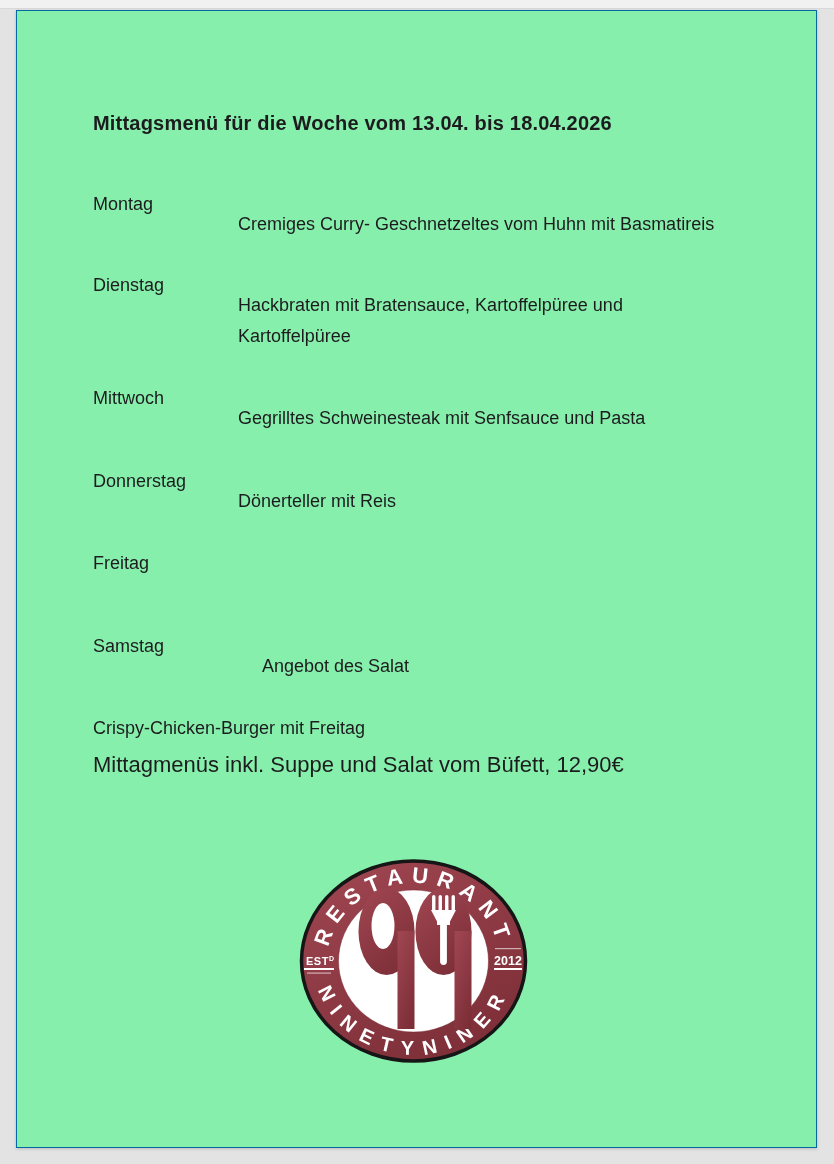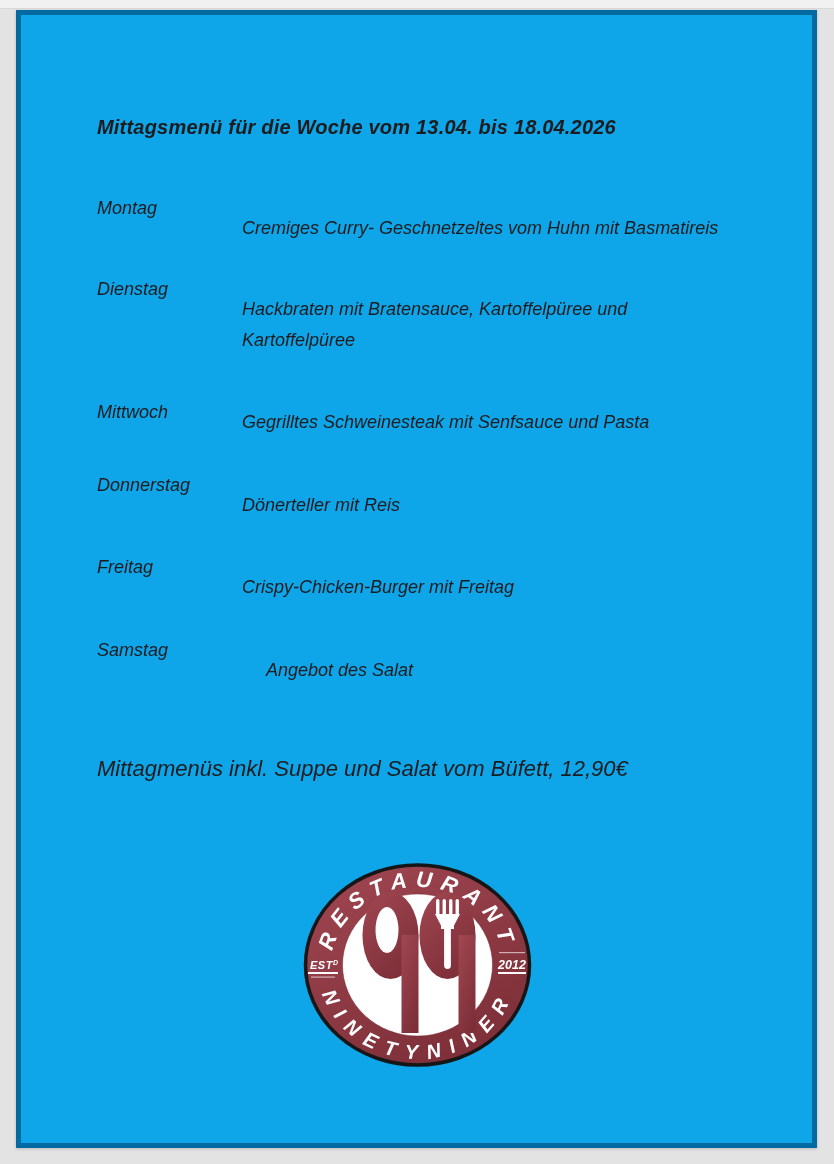--- a/index.html
+++ b/index.html
@@ -14,43 +14,42 @@
   }
   .top-strip {
     position:absolute; top:0; left:0;
     width:834px; height:9px;
     background:#f1f1f1;
     border-bottom:1px solid #d9d9d9;
   }
   .page {
     position:absolute; left:16px; top:10px;
     width:801px; height:1138px;
-    background:#0ea5e9;
-    border:5px solid #0369a1;
+    background:#86efac;
+    border:1px solid #0369a1;
     box-shadow:0 1px 3px rgba(0,0,0,0.18);
-    font-style:italic;
   }
   .title {
     position:absolute; left:76px; top:97px;
     font-size:20px; font-weight:bold;
     color:#1c1c1e; line-height:30px; letter-spacing:0.2px;
     white-space:nowrap;
   }
   .menu-row {
     position:absolute; left:76px;
     display:flex;
     color:#1c1c1e; font-size:18px; line-height:31px;
   }
   .menu-row .day { flex:0 0 145px; width:145px; }
   .menu-row .dish { white-space:pre-line; max-width:510px;margin-top:20px; }
   .row-0 { top:178px; }
   .row-1 { top:259px; }
-  .row-2 { top:372px;align-items:center; }
+  .row-2 { top:372px; }
   .row-3 { top:455px; }
-  .row-4 { top:537px; }
+  .row-4 { top:537px;flex-direction:column; }
   .row-5 { top:620px;gap:24px; }
   .note {
     position:absolute; left:76px; top:738px;
     font-size:22px; line-height:31px; color:#1c1c1e;
     white-space:nowrap;
   }
   .logo {
     position:absolute; left:282px; top:848px;
     width:229px; height:204px;
   }

